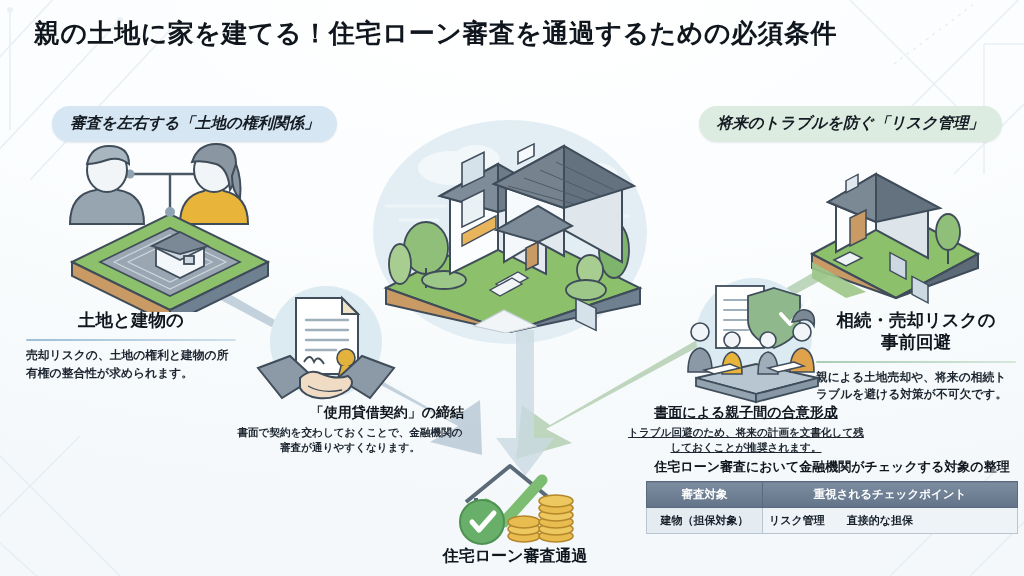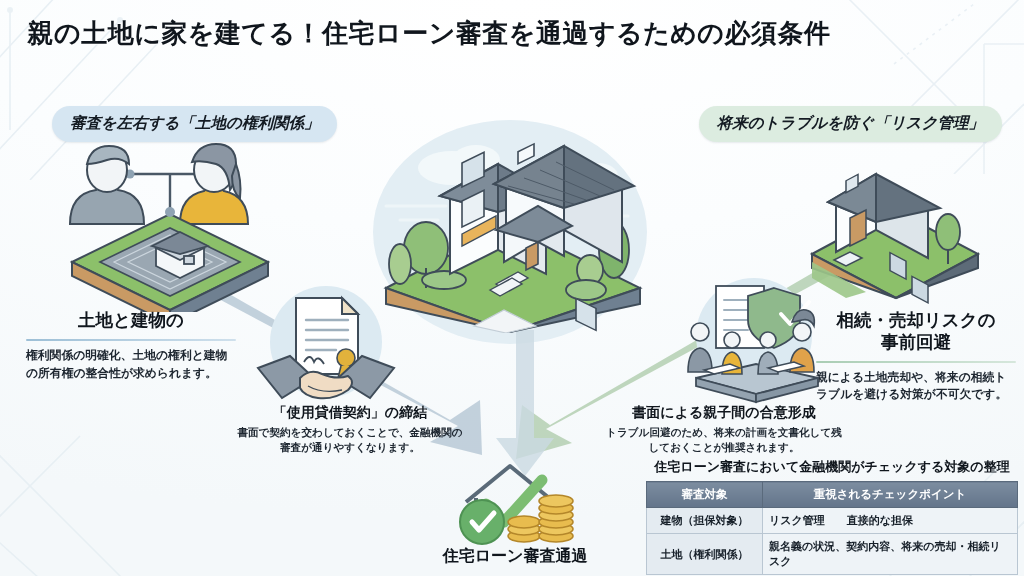--- a/index.html
+++ b/index.html
@@ -15,22 +15,22 @@
     width:1024px; height:576px;
     background:
       radial-gradient(120% 90% at 50% 0%, #ffffff 0%, #fbfdfe 45%, #f4f8fa 100%);
     overflow:hidden;
   }
   .deco { position:absolute; pointer-events:none; opacity:.55; }
   .deco svg { display:block; }
 
   
   .title-wrap {
-    position:absolute; top:16px; left:12px; width:834px;
-    text-align:center;
+    position:absolute; top:16px; left:3px; width:834px;
+    text-align:right;
   }
   .title {
     font-size:26px; font-weight:bold; letter-spacing:.5px;
     color:#10161d;
     text-shadow:0 1px 0 rgba(255,255,255,.8);
   }
 
   
   .pill {
     position:absolute;
@@ -58,24 +58,24 @@
   }
 
   .blk-left  { left:26px;  top:310px; width:210px; }
   .blk-left .rule  { background:linear-gradient(90deg,#9dbfd6,#cfe0ec); }
   .blk-right { right:8px;  top:310px; width:200px; }
   .blk-right h3 { text-align:center; }
   .blk-right .rule { background:linear-gradient(90deg,#a9cdb4,#d6e7dc); }
   .blk-right p { text-align:left; }
 
   .blk-mid-left { left:236px; top:404px; width:228px; text-align:center; }
-  .blk-mid-left h4 { font-size:14px; font-weight:bold; color:#10161d; }
+  .blk-mid-left h4 { font-size:14px; font-weight:bold; color:#10161d;text-align:right; }
   .blk-mid-left p  { font-size:10.6px; line-height:1.45; font-weight:bold; color:#1d2630; margin-top:3px; text-align:center; }
 
-  .blk-mid-right { left:606px; top:404px; width:236px; text-align:center; }
+  .blk-mid-right { left:628px; top:404px; width:236px; text-align:center;text-decoration:underline; }
   .blk-mid-right h4 { font-size:14px; font-weight:bold; color:#10161d; }
   .blk-mid-right p  { font-size:10.6px; line-height:1.45; font-weight:bold; color:#1d2630; margin-top:3px; text-align:center; }
 
   .caption-bottom {
     position:absolute; left:370px; top:546px; width:290px;
     text-align:center; font-size:16px; font-weight:bold; color:#10161d;
   }
 
   
   .tbl-wrap { position:absolute; left:646px; top:458px; width:372px; }
@@ -222,21 +222,21 @@
     <g fill="#8fa3b3">
         <circle cx="118" cy="70" r="5"></circle>
       </g>
   </svg>
 
   <div class="blk blk-left">
     <h3>
       <span>土地と建物の</span><br>
     </h3>
     <div class="rule"></div>
-    <p>権利関係の明確化、土地の権利と建物の所有権の整合性が求められます。</p>
+    <p>売却リスクの、土地の権利と建物の所有権の整合性が求められます。</p>
   </div>
 
   <svg class="ill" style="left:256px; top:282px;" width="140" height="120" viewBox="0 0 140 120">
     <circle cx="70" cy="60" r="56" fill="#dceaf2"></circle>
     <g stroke="#3f4c59" stroke-width="2">
       <path d="M40 16 L86 16 L102 32 L102 92 L40 92 Z" fill="#ffffff"></path>
       <path d="M86 16 L86 32 L102 32 Z" fill="#efe2c8"></path>
     </g>
     <g stroke="#9fb0bd" stroke-width="2.4" stroke-linecap="round">
       <path d="M50 38 L92 38"></path>
@@ -448,21 +448,17 @@
         <tr>
           <th>審査対象</th>
           <th>重視されるチェックポイント</th>
         </tr>
       </thead>
       <tbody>
         <tr>
           <td class="c0">建物（担保対象）</td>
           <td class="c1">リスク管理　　直接的な担保</td>
         </tr>
-        <tr>
-          <td class="c0">土地（権利関係）</td>
-          <td class="c1">親名義の状況、契約内容、将来の売却・相続リスク</td>
-        </tr>
       </tbody>
     </table>
   </div>
 
 </div>
 
 </body></html>

